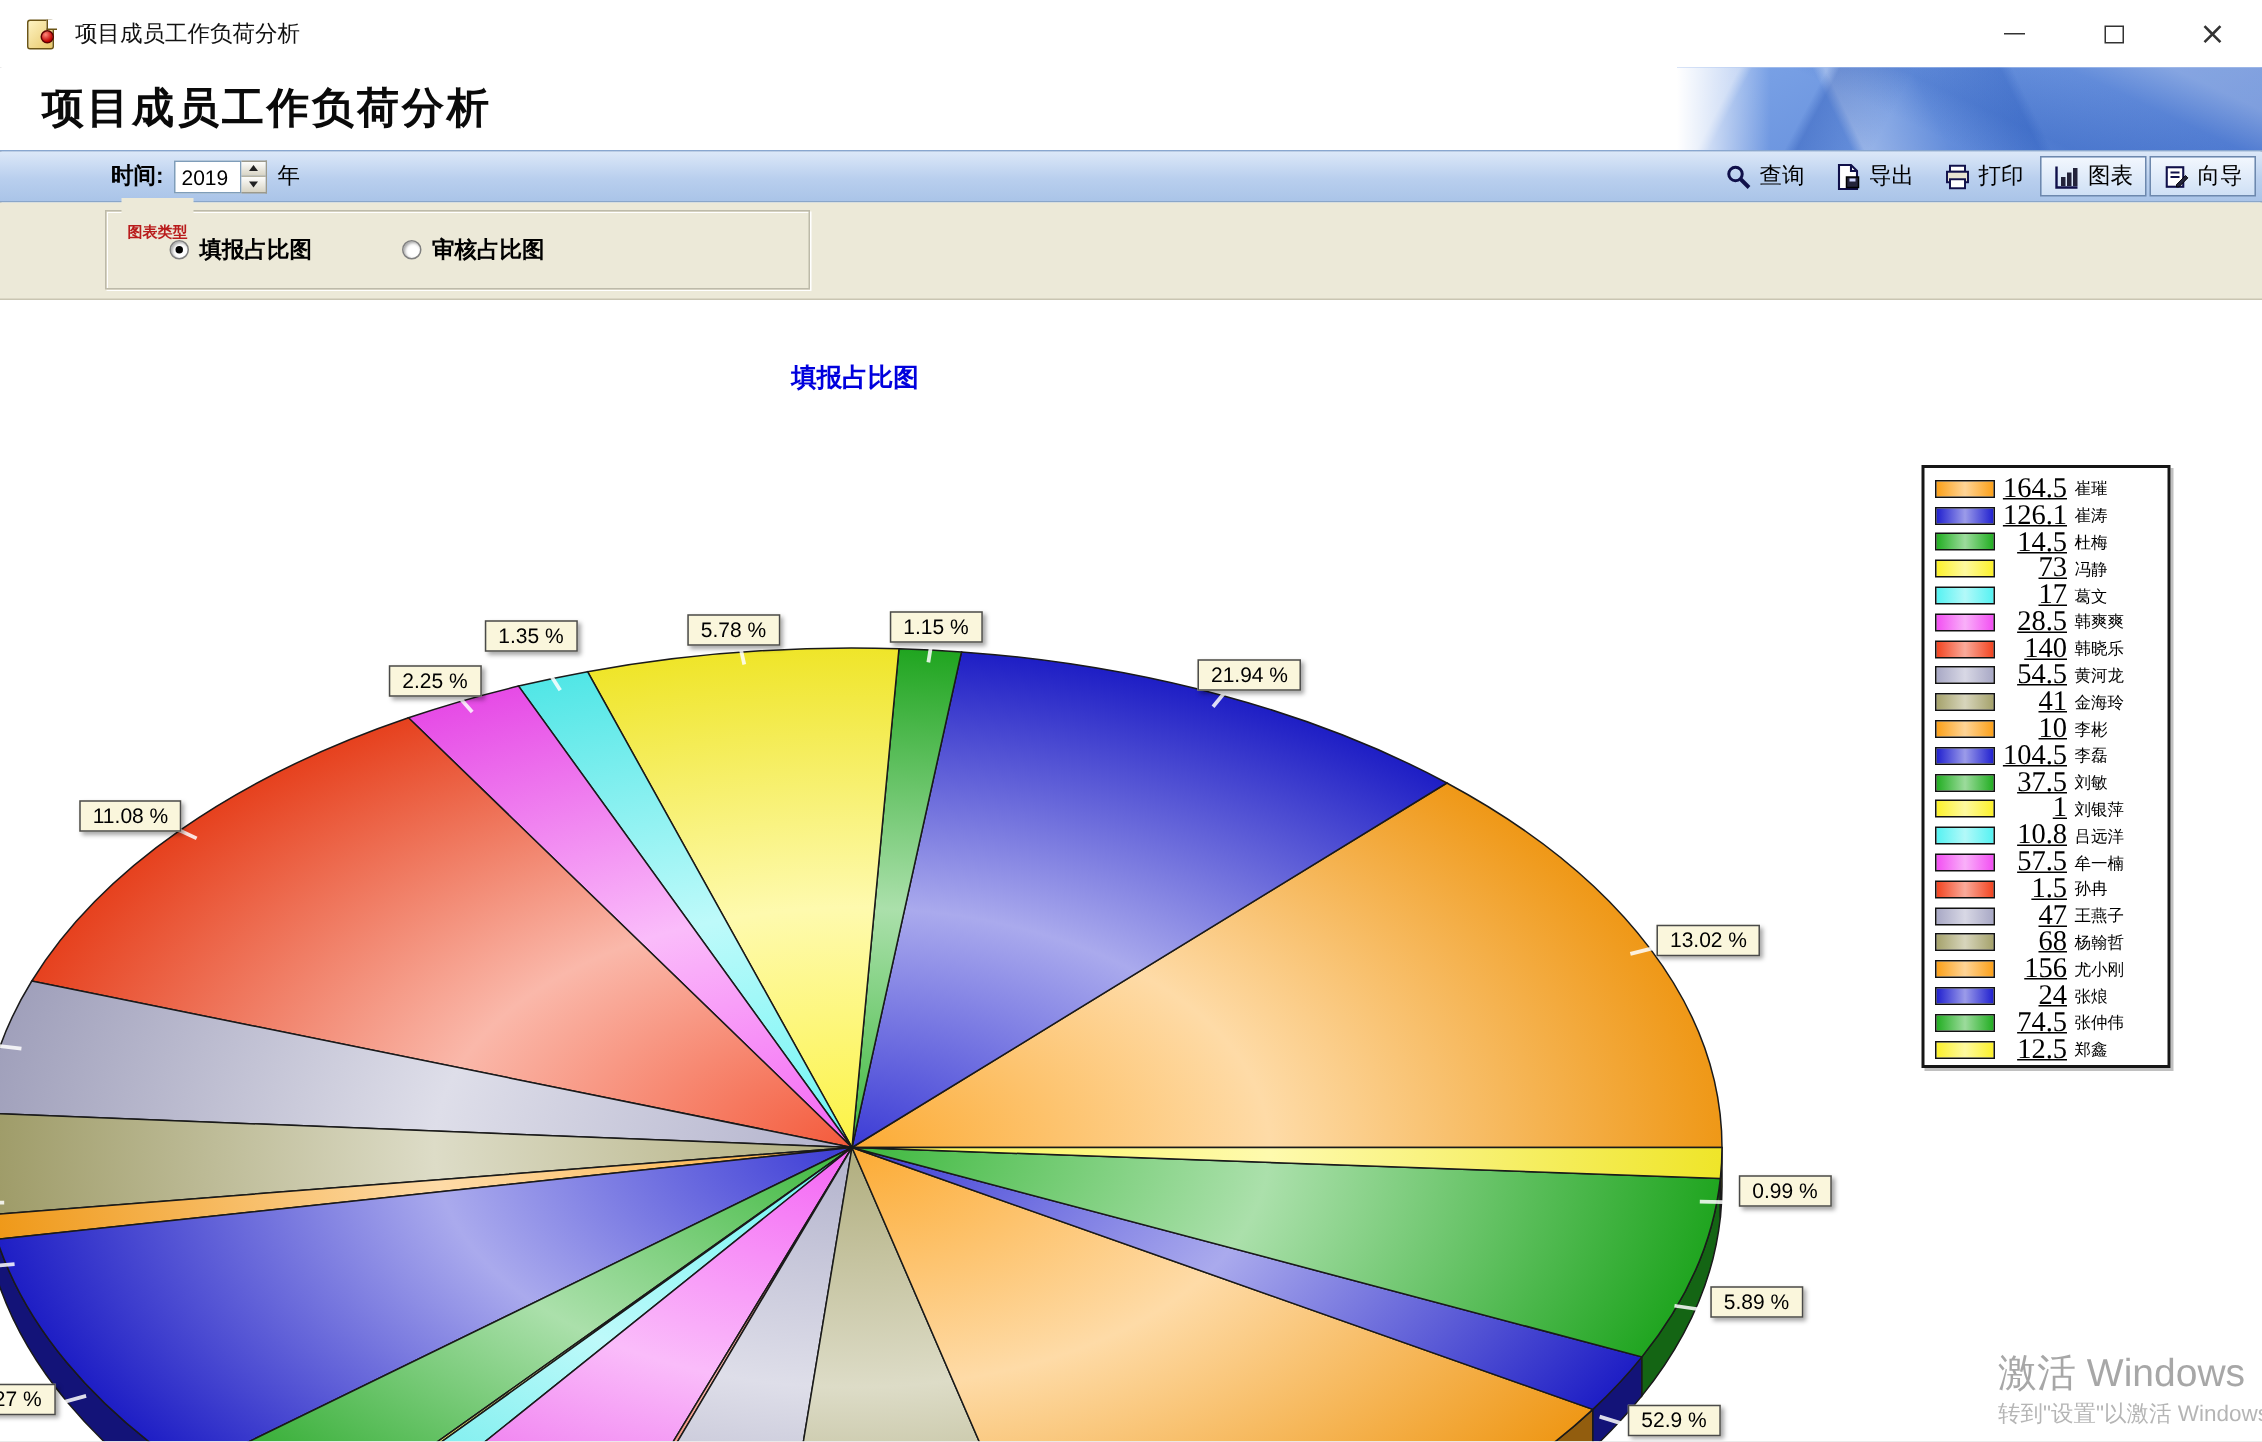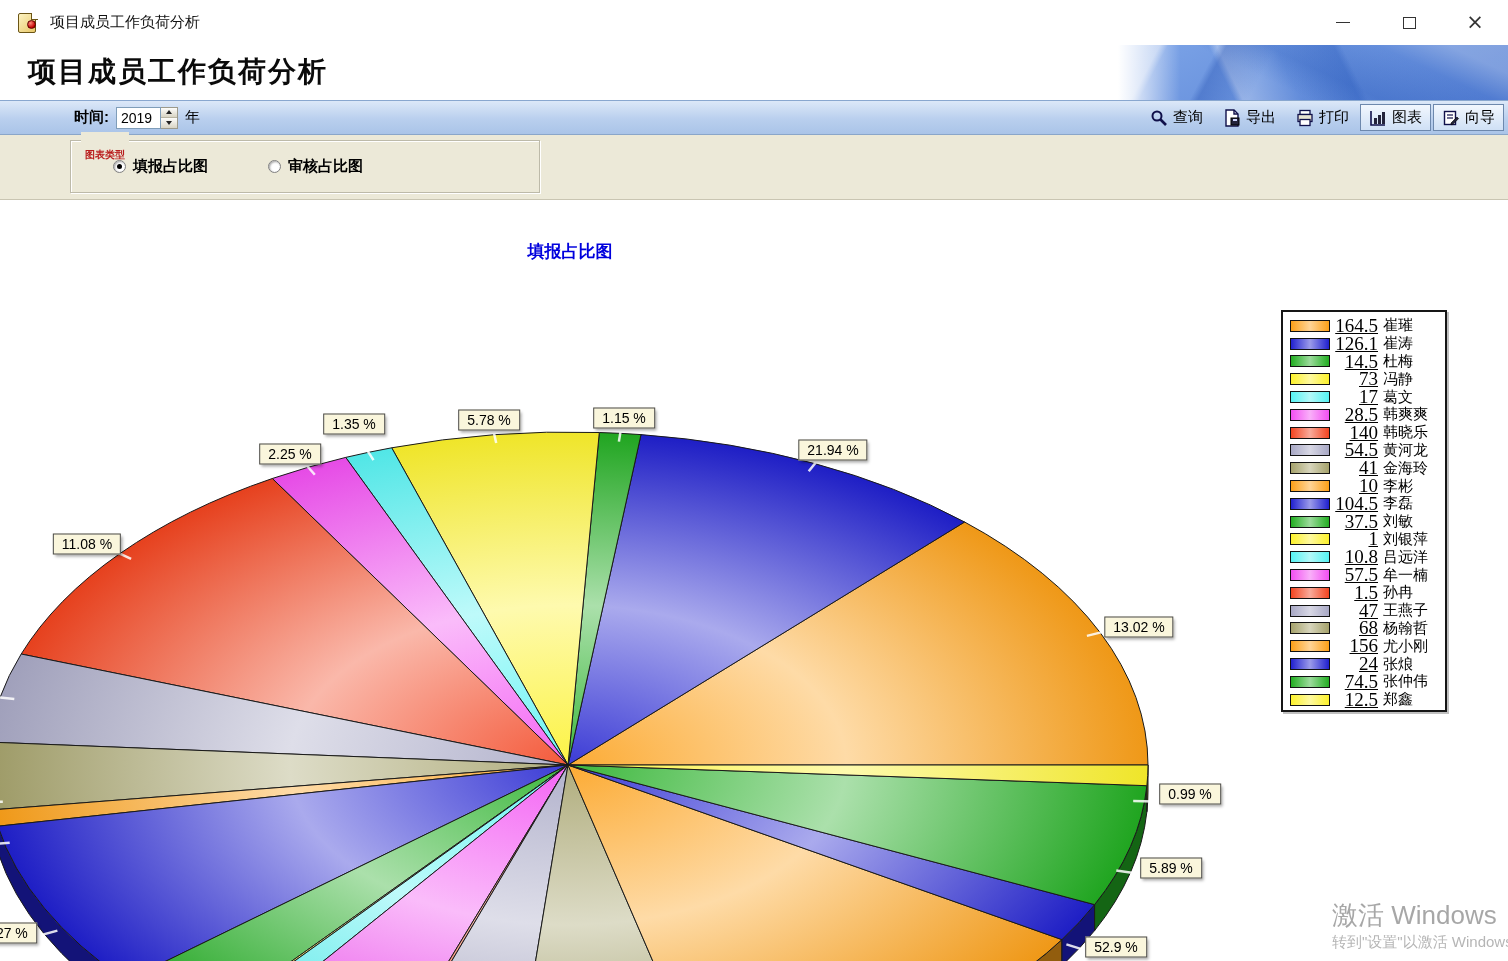--- a/index.html
+++ b/index.html
@@ -59,21 +59,21 @@
   .chart-title{position:absolute;left:570px;top:40px;transform:translateX(-50%);font-size:17px;font-weight:bold;color:#0000dd;white-space:nowrap;}
   .pie-svg{position:absolute;left:0;top:0;}
   .pct-label{position:absolute;transform:translate(-50%,-50%);background:#faf6dc;border:1px solid #4a4a4a;
     box-shadow:2px 2px 3px rgba(0,0,0,.35);padding:1px 8px 2px 8px;font-size:14px;color:#000;white-space:nowrap;}
   
   .legend{position:absolute;left:1281px;top:110px;width:166px;height:402px;background:#fff;border:2px solid #161616;
     box-shadow:2px 2px 0 rgba(140,140,140,.55);padding-top:5px;overflow:hidden;}
   .legend-row{display:flex;align-items:center;height:17.8px;padding-left:7px;}
   .legend-swatch{width:40px;height:12px;border:1px solid #111;flex:none;}
   .legend-value{width:48px;text-align:right;font-size:19px;font-family:"Liberation Serif",serif;margin-right:5px;flex:none;text-decoration:underline;}
-  .legend-name{font-size:15px;font-family:"Liberation Serif",serif;white-space:nowrap;letter-spacing:0;}
+  .legend-name{font-size:11px;font-family:"Liberation Serif",serif;white-space:nowrap;letter-spacing:0;}
   
   .watermark1{position:absolute;left:1332px;top:698px;font-size:26px;color:rgba(120,120,120,.65);white-space:nowrap;}
   .watermark2{position:absolute;left:1332px;top:733px;font-size:15px;color:rgba(120,120,120,.55);white-space:nowrap;}
 </style>
 </head>
 <body>
 
 <div class="window">
 
   <div class="titlebar">

